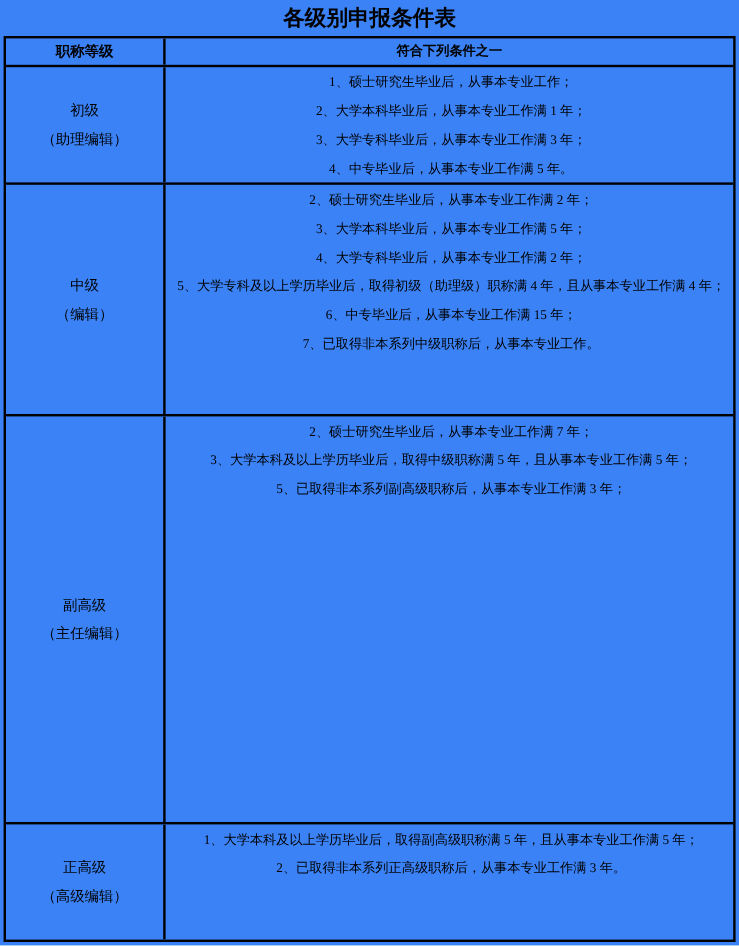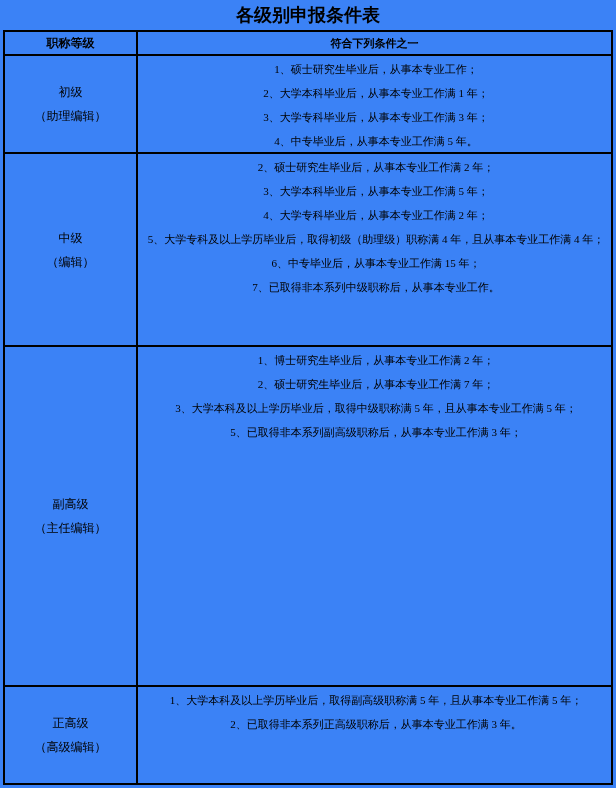--- a/index.html
+++ b/index.html
@@ -116,21 +116,20 @@
         <p>7、已取得非本系列中级职称后，从事本专业工作。</p>
       </div>
     </div>
 
     <div class="row" style="height:338px">
       <div class="c1">
         <span>副高级</span>
         <span>（主任编辑）</span>
       </div>
       <div class="c2">
-        <p>1、博士研究生毕业后，从事本专业工作满 2 年；</p>
         <p>2、硕士研究生毕业后，从事本专业工作满 7 年；</p>
         <p>3、大学本科及以上学历毕业后，取得中级职称满 5 年，且从事本专业工作满 5 年；</p>
         <p>5、已取得非本系列副高级职称后，从事本专业工作满 3 年；</p>
       </div>
     </div>
 
     <div class="row" style="height:96px">
       <div class="c1">
         <span>正高级</span>
         <span>（高级编辑）</span>

